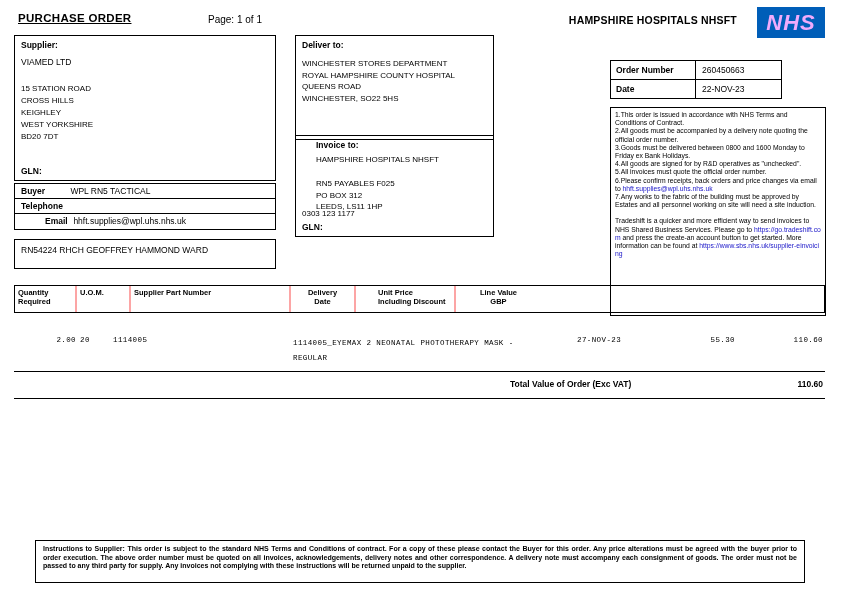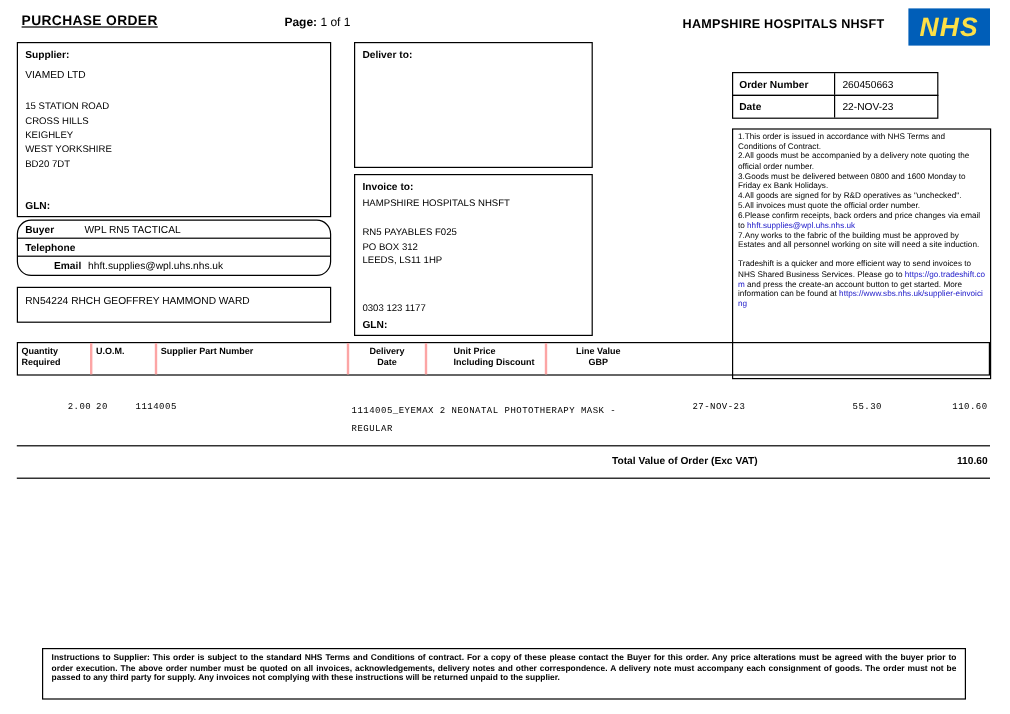--- a/index.html
+++ b/index.html
@@ -3,62 +3,62 @@
 <meta charset="utf-8">
 <style>
   * { margin:0; padding:0; box-sizing:border-box; }
   html,body { background:#ffffff; }
   .page {
     position:relative; width:842px; height:595px; background:#fff;
     font-family:"Liberation Sans", sans-serif; color:#000; overflow:hidden;
   }
   .abs { position:absolute; }
   .box { border:1px solid #000; }
-  .b { font-weight:bold;margin-left:29px; }
+  .b { font-weight:normal; }
 
   
   .po-title { left:18px; top:12px; font-size:11.5px; font-weight:bold; letter-spacing:.3px; text-decoration:underline; }
   .page-info { left:208px; top:14px; font-size:10px; }
   .org-name { right:105px; top:14px; font-size:10.5px; font-weight:bold; letter-spacing:.2px; }
   .nhs-logo {
-    left:757px; top:7px; width:68px; height:31px; background:#005EB8; color:#fde047;
+    left:757px; top:7px; width:68px; height:31px; background:#005EB8; color:#f0abfc;
     display:flex; align-items:center; justify-content:center;
     font-weight:bold; font-style:italic; font-size:22px; letter-spacing:1px;
   }
 
   
   .supplier-box { left:14px; top:35px; width:262px; height:146px; padding:4px 6px; }
   .sec-label { font-size:8.5px; font-weight:bold; }
   .supplier-name { margin-top:7px; font-size:8.5px; }
   .addr { margin-top:16px; font-size:8px; line-height:12px; }
   .gln-label { position:absolute; left:6px; bottom:4px; font-size:8.5px; font-weight:bold;margin-top:29px; }
 
   
   .deliver-box { left:295px; top:35px; width:199px; height:105px; padding:4px 6px; }
   .dest-lines { margin-top:8px; font-size:8px; line-height:11.5px; }
-  .invoice-box { left:295px; top:145px; width:199px; height:135px; padding:4px 6px; }
+  .invoice-box { left:295px; top:135px; width:199px; height:102px; padding:4px 20px; }
   .invoice-name { margin-top:5px; font-size:8px; }
   .invoice-box .dest-lines { margin-top:14px; }
   .invoice-phone { position:absolute; left:6px; bottom:18px; font-size:8px; }
 
   
   .order-table { left:610px; top:60px; width:172px;border-radius:13px; }
   .order-row { display:flex; height:20px; border:1px solid #000; }
   .order-row + .order-row { margin-top:-1px; }
   .order-label { width:85px; border-right:1px solid #000; font-weight:bold; font-size:8.5px; line-height:18px; padding-left:5px; }
   .order-value { flex:1; font-size:8.5px; line-height:18px; padding-left:6px; }
 
   
   .terms-box { left:610px; top:107px; width:216px; height:209px; padding:3px 4px; font-size:6.8px; line-height:8.2px; }
   .terms-box p { margin:0; }
   .terms-gap { margin-top:8px !important; }
   .link { color:#1a16c8; text-decoration:none; cursor:pointer; word-break:break-all; }
 
   
-  .buyer-table { left:14px; top:183px; width:262px;border-radius:12px; }
+  .buyer-table { left:14px; top:183px; width:262px; }
   .buyer-row { height:15px; border-bottom:1px solid #000; padding-left:6px; font-size:8.5px; line-height:14px; white-space:nowrap; }
   .buyer-row.last { border-bottom:none; height:15px; }
   .rl { display:inline-block; font-weight:bold; }
   .w47 { width:47px; }
   .w26 { width:26px;margin-left:24px; }
 
   
   .ward-box { left:14px; top:239px; width:262px; height:30px; padding:5px 6px; font-size:8.5px; }
 
   
@@ -116,20 +116,26 @@
       <div>CROSS HILLS</div>
       <div>KEIGHLEY</div>
       <div>WEST YORKSHIRE</div>
       <div>BD20 7DT</div>
     </div>
     <div class="gln-label">GLN:</div>
   </div>
 
   <div class="abs box deliver-box">
     <div class="sec-label">Deliver to:</div>
+    <div class="dest-lines">
+      <div>WINCHESTER STORES DEPARTMENT</div>
+      <div>ROYAL HAMPSHIRE COUNTY HOSPITAL</div>
+      <div>QUEENS ROAD</div>
+      <div>WINCHESTER, SO22 5HS</div>
+    </div>
   </div>
 
   <div class="abs box invoice-box">
     <div class="sec-label">Invoice to:</div>
     <div class="invoice-name">HAMPSHIRE HOSPITALS NHSFT</div>
     <div class="dest-lines">
       <div>RN5 PAYABLES F025</div>
       <div>PO BOX 312</div>
       <div>LEEDS, LS11 1HP</div>
     </div>

